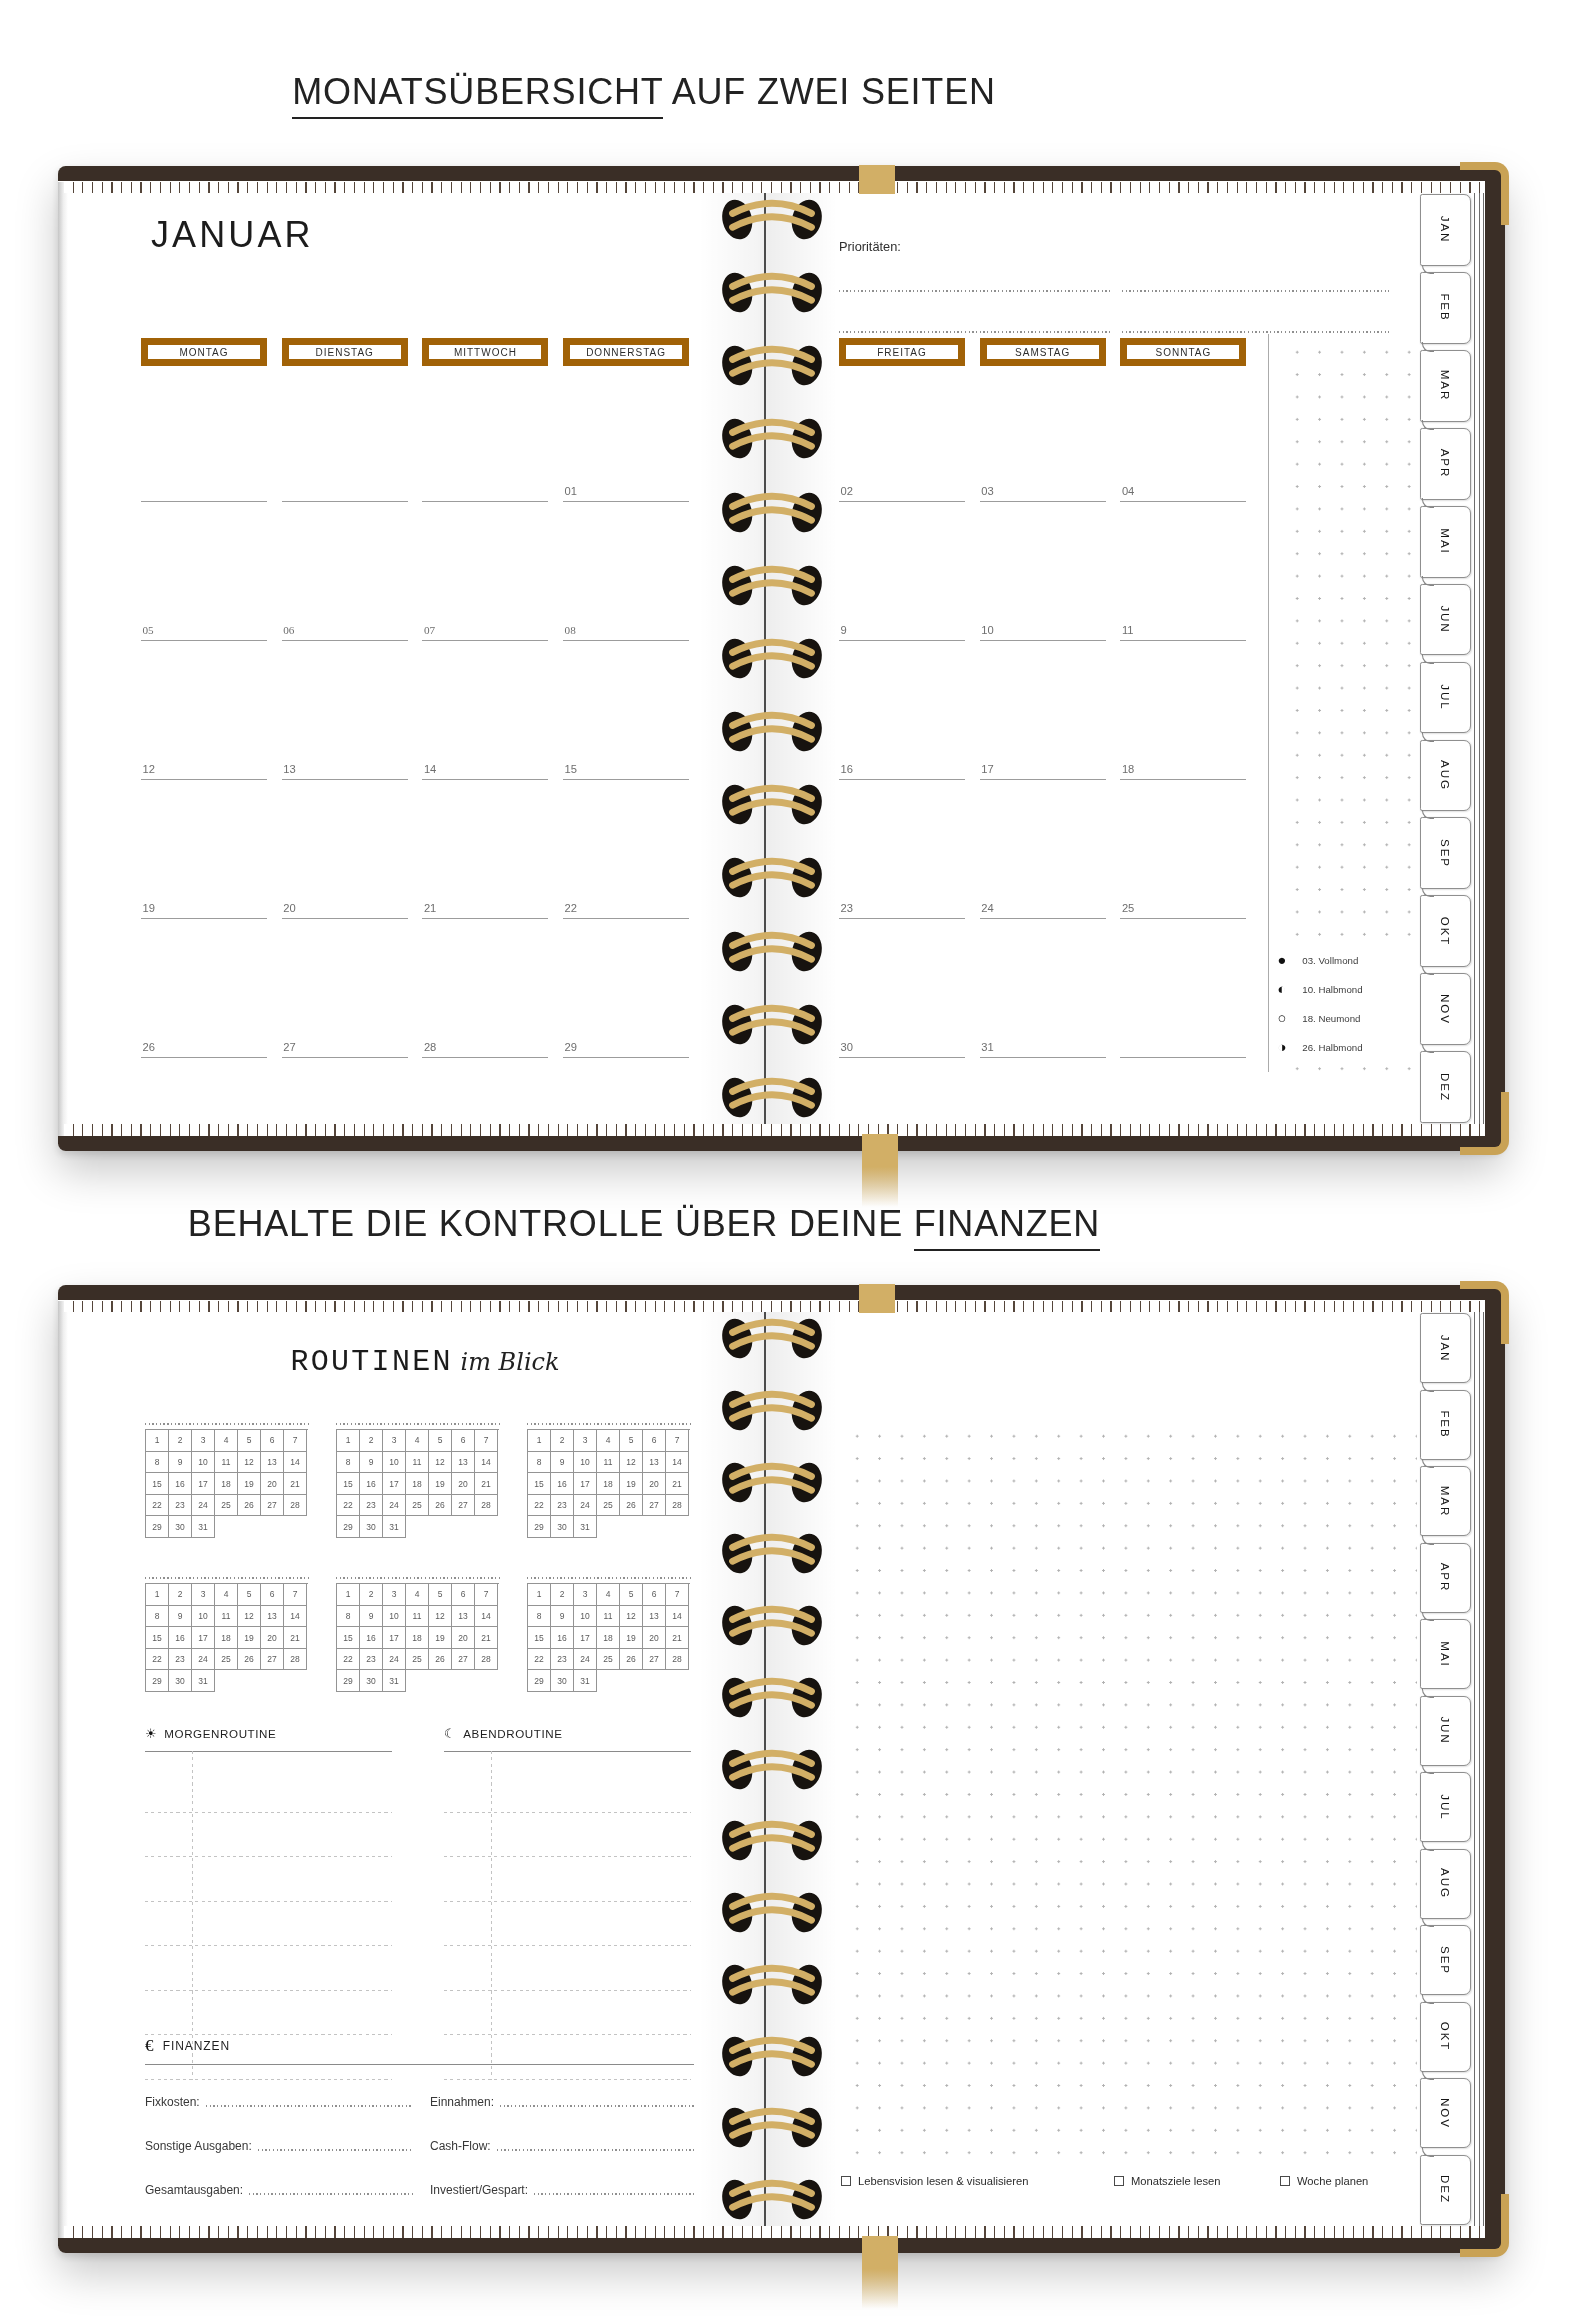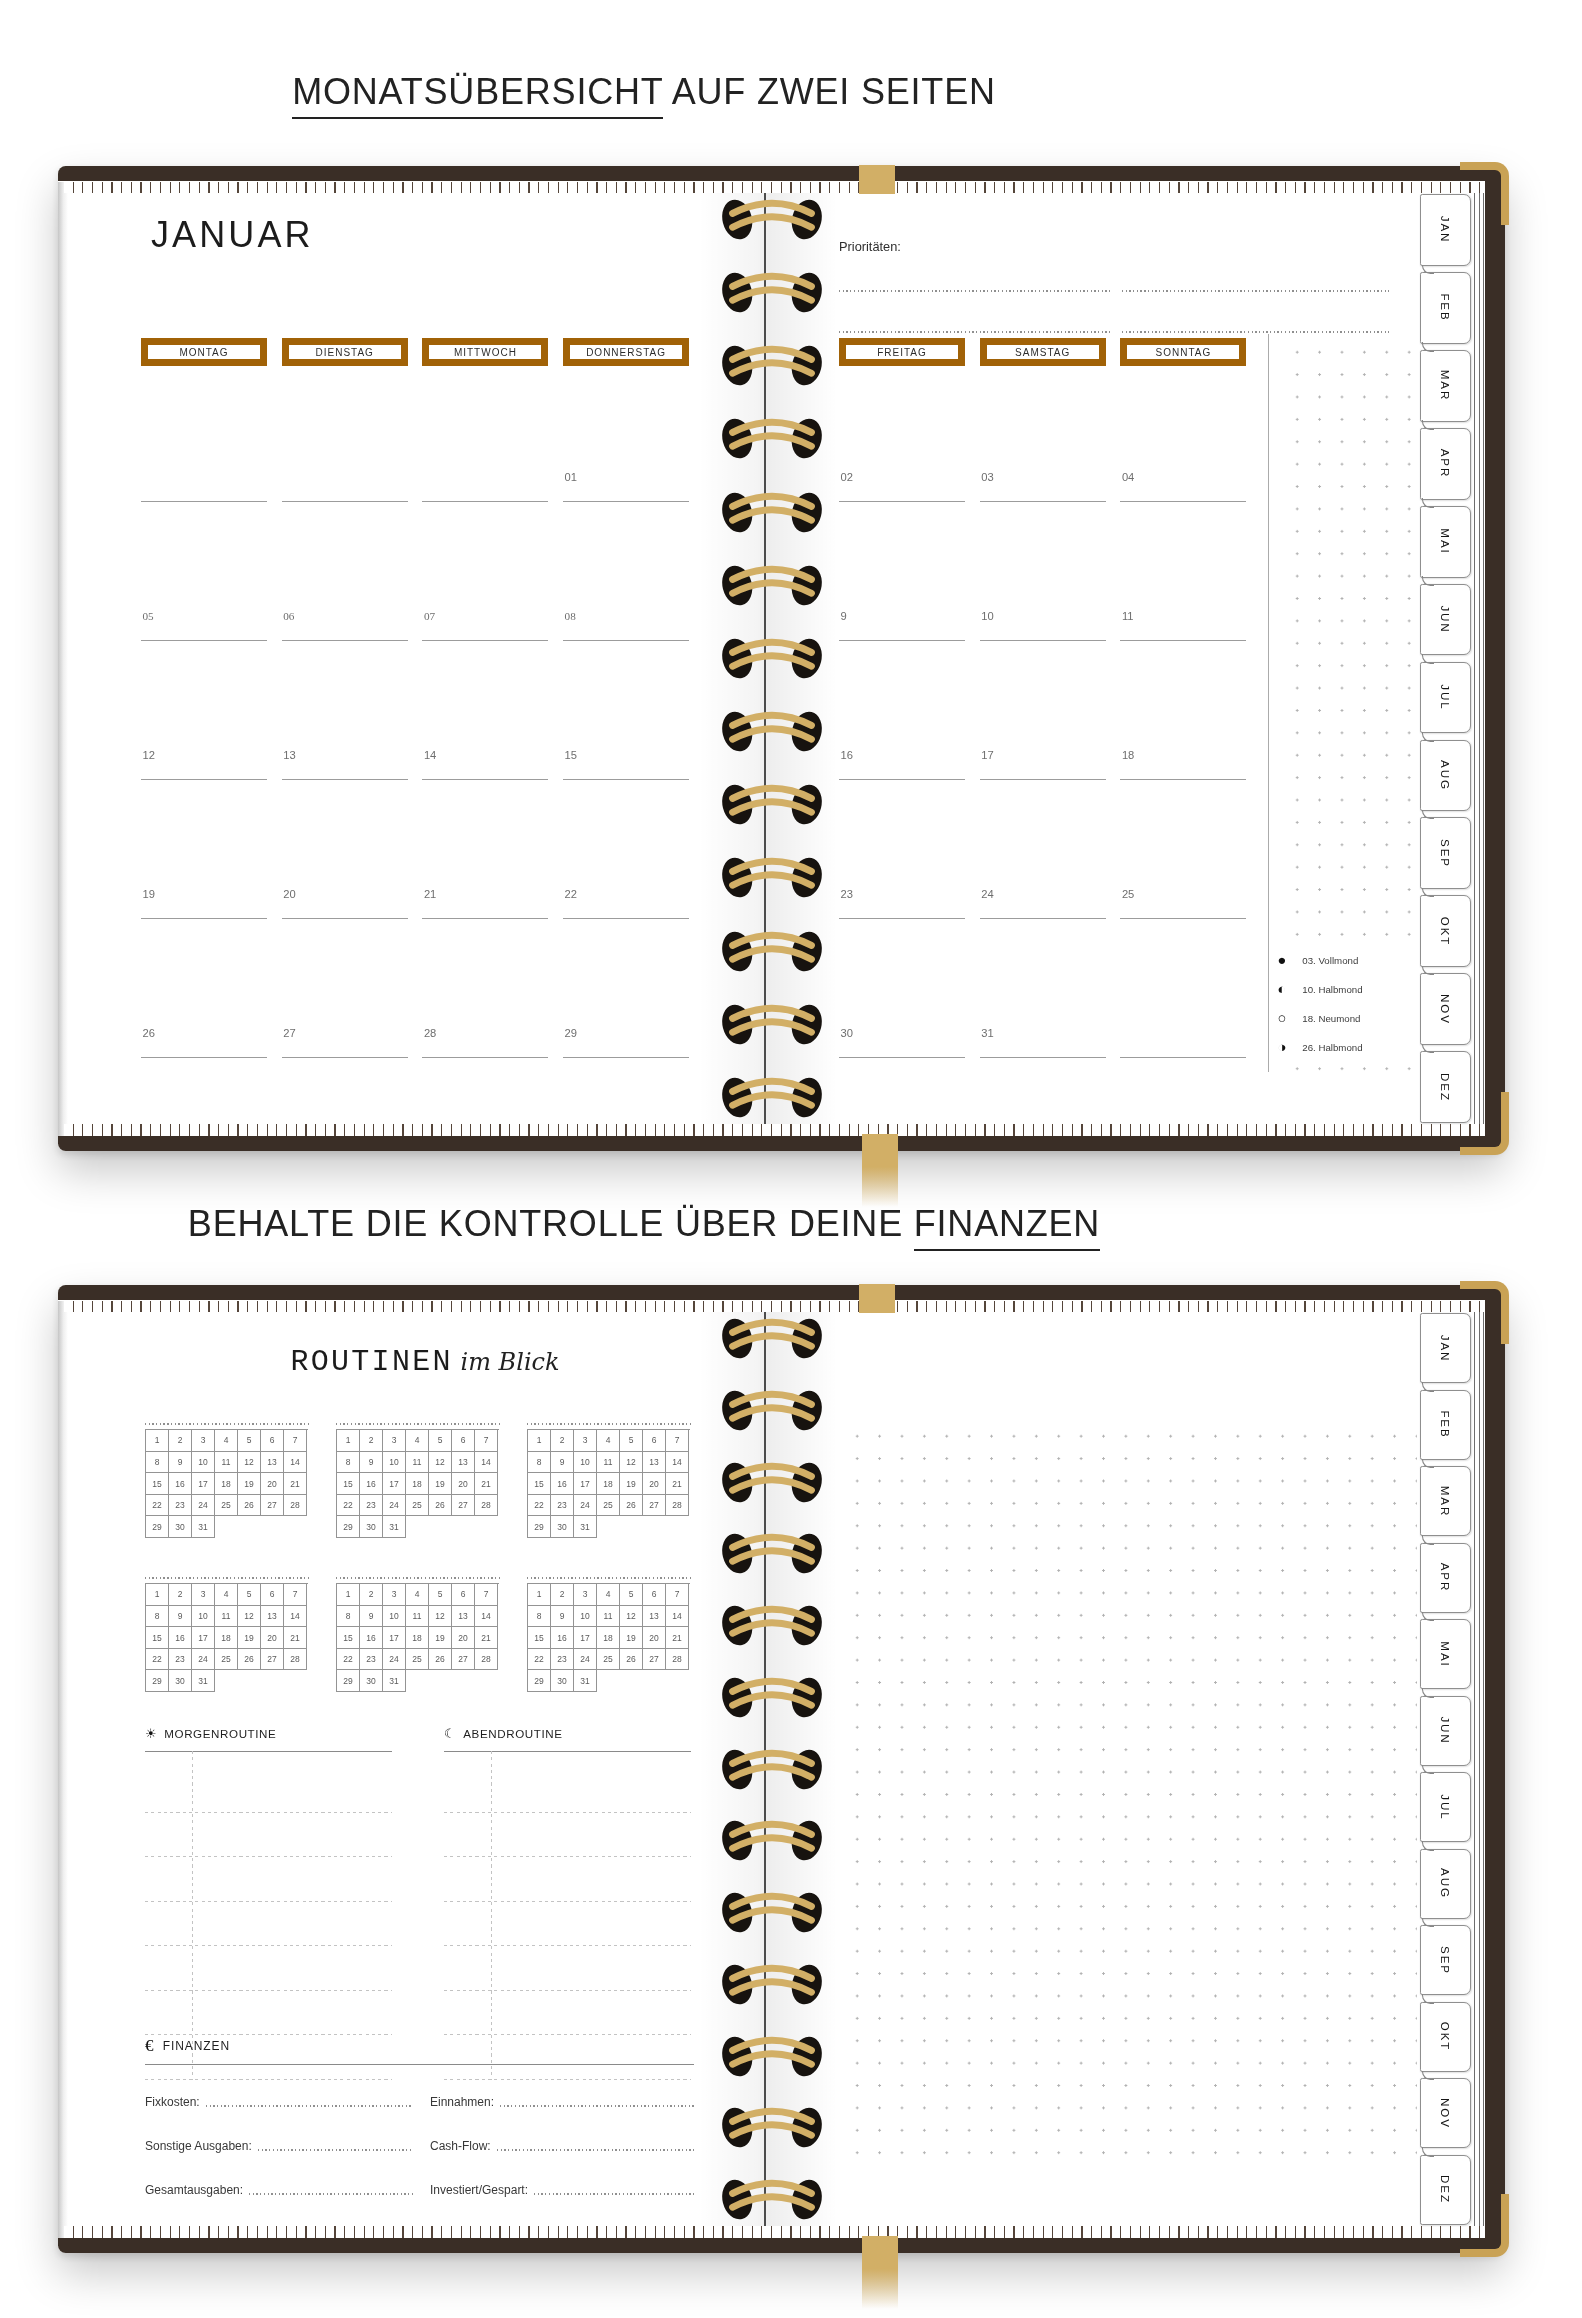--- a/index.html
+++ b/index.html
@@ -57,21 +57,21 @@
                font-size:36px;letter-spacing:3.1px;color:#1c1c1c}
   .quote{position:absolute;left:93px;top:117px;width:464px;font-size:12px;line-height:1.55;color:#4c4c4c}
   .quote span{display:block}
   .dayrow{position:absolute;top:172px;display:flex;gap:14.7px}
   .dayrow.l{left:83px}.dayrow.r{left:781px}
   .daybox{width:126px;height:28px;border:7px solid #a16207;display:flex;align-items:center;justify-content:center;
           font-size:10px;letter-spacing:1px;color:#2d2d2d}
   .cal-grid{position:absolute;top:305px}
   #cal-left{left:83px}#cal-right{left:781px}
   .cal-row{position:absolute;display:flex;gap:14.7px;height:31px}
-  .cal-cell{width:126px;border-bottom:1.2px solid #9c9c9c;display:flex;align-items:flex-start;
+  .cal-cell{width:126px;border-bottom:1.2px solid #9c9c9c;display:flex;align-items:flex-end;
             padding:0 0 3.9px 1.5px;font-size:11.2px;color:#6e6e6e}
   .prio-label{position:absolute;left:781px;top:73px;font-size:12.8px;color:#2e2e2e}
   .prio-line{position:absolute}
   .vline{position:absolute;left:1210px;top:168px;width:1.1px;height:738px;background:#ababab}
   .dots-col1{left:1221px;top:168px;width:138px;height:738px}
   .moon-legend{position:absolute;left:1215px;top:775px;width:144px;background:#fff;padding:4.6px 0 3.1px 4.6px;z-index:3}
   .moon-row{display:flex;align-items:center;gap:7.7px;height:29px}
   .moon-sym{font-size:14.7px;width:17px;color:#111;line-height:1}
   .moon-label{font-size:9.7px;color:#3c3c3c}
 
@@ -708,20 +708,34 @@
         <span class="fin-label">Cash-Flow:</span>
         <span class="dotline fin-line"></span>
       </div>
       <div class="fin-row" style="left: 372px; top: 892px; width: 264px;">
         <span class="fin-label">Investiert/Gespart:</span>
         <span class="dotline fin-line"></span>
       </div>
     </div>
 
   <div class="abs dots dots-col2"></div>
+  <div class="cb-row" id="cb-row">
+      <div class="cb" style="left: 783px;">
+        <span class="cbbox"></span>
+        <span>Lebensvision lesen &amp; visualisieren</span>
+      </div>
+      <div class="cb" style="left: 1056px;">
+        <span class="cbbox"></span>
+        <span>Monatsziele lesen</span>
+      </div>
+      <div class="cb" style="left: 1222px;">
+        <span class="cbbox"></span>
+        <span>Woche planen</span>
+      </div>
+    </div>
 
   <div class="gap-line"></div>
   <div class="coil-col">
       <div class="coil-loop"><svg viewBox="0 0 132 58" width="102" height="45" xmlns="http://www.w3.org/2000/svg">
           <ellipse transform="rotate(-14 21 29)" cx="21" cy="29" rx="19" ry="26" fill="#17130f"></ellipse>
           <ellipse transform="rotate(14 111 29)" cx="111" cy="29" rx="19" ry="26" fill="#17130f"></ellipse>
           <path d="M15 39 Q66 12 117 39" fill="none" stroke="#d2af66" stroke-width="9" stroke-linecap="round"></path>
           <path d="M15 21 Q66 -5 117 21" fill="none" stroke="#d2af66" stroke-width="9" stroke-linecap="round"></path>
         </svg></div>
       <div class="coil-loop"><svg viewBox="0 0 132 58" width="102" height="45" xmlns="http://www.w3.org/2000/svg">

